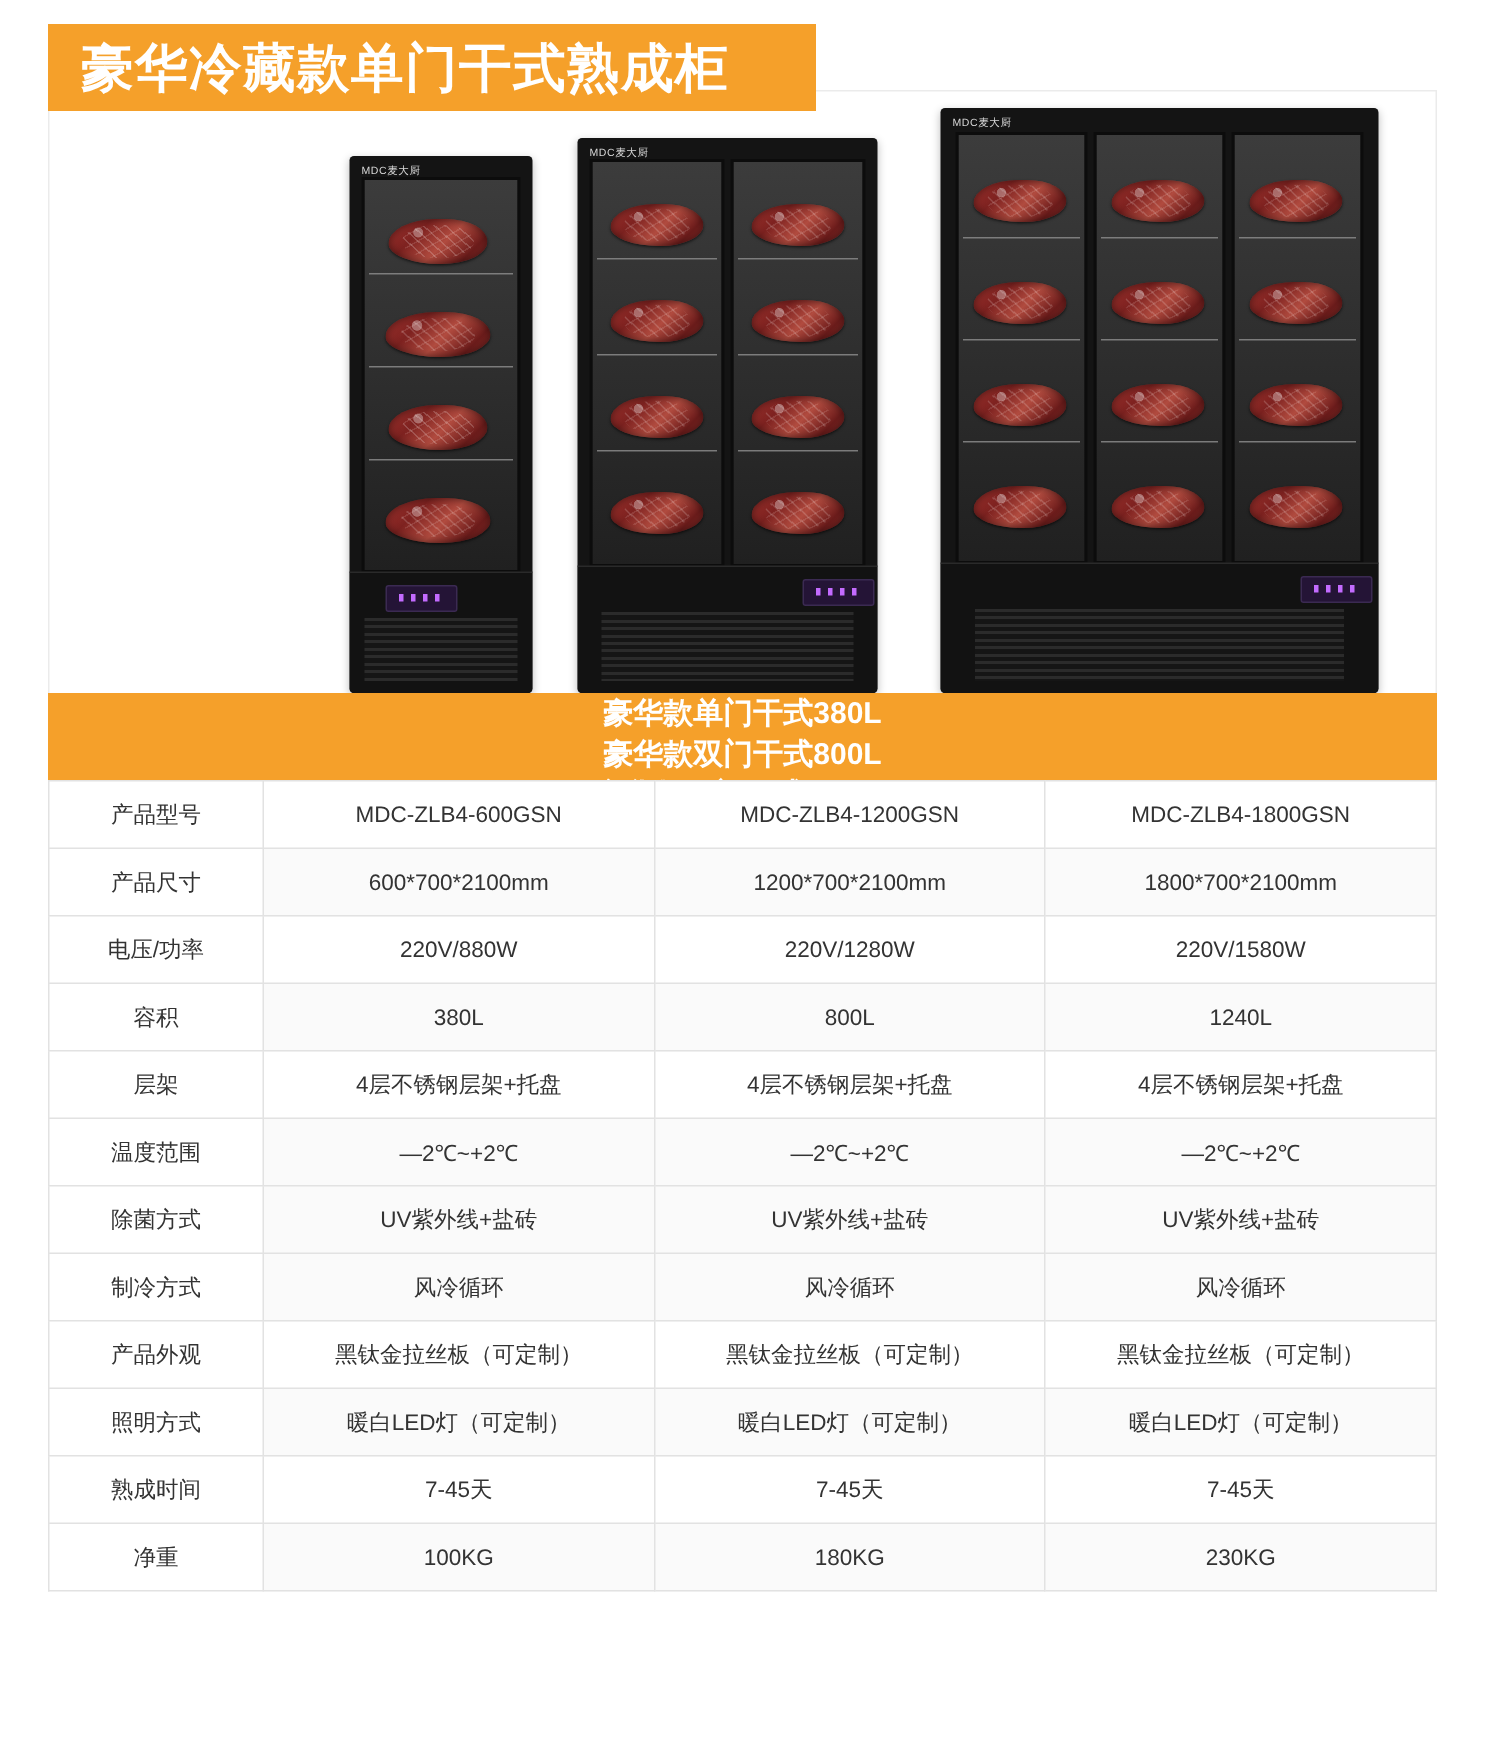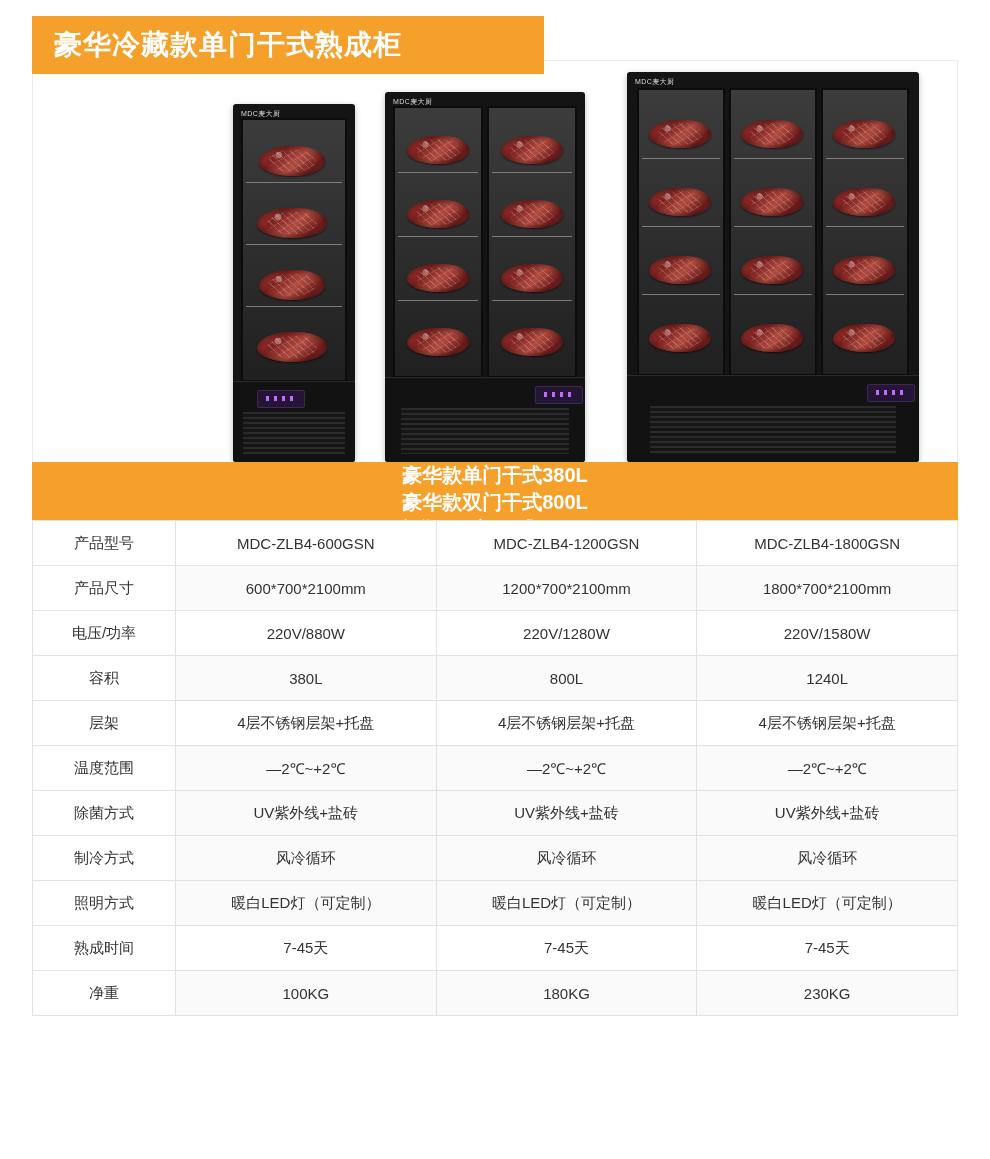--- a/index.html
+++ b/index.html
@@ -30,21 +30,21 @@
     width: 512px;
     height: 58px;
     background: #f5a02a;
     display: flex;
     align-items: center;
     box-sizing: border-box;
     padding-left: 22px;
     z-index: 5;
   }
   .banner-title {
-    font-size: 28px;
+    font-size: 35px;
     font-weight: bold;
     color: #ffffff;
     letter-spacing: 1px;
     white-space: nowrap;
   }
   
   .hero {
     position: absolute;
     left: 32px;
     top: 60px;
@@ -354,20 +354,26 @@
         <td>UV紫外线+盐砖</td>
         <td>UV紫外线+盐砖</td>
         <td>UV紫外线+盐砖</td>
       </tr>
       <tr class="alt">
         <td class="lab">制冷方式</td>
         <td>风冷循环</td>
         <td>风冷循环</td>
         <td>风冷循环</td>
       </tr>
+      <tr>
+        <td class="lab">产品外观</td>
+        <td>黑钛金拉丝板（可定制）</td>
+        <td>黑钛金拉丝板（可定制）</td>
+        <td>黑钛金拉丝板（可定制）</td>
+      </tr>
       <tr class="alt">
         <td class="lab">照明方式</td>
         <td>暖白LED灯（可定制）</td>
         <td>暖白LED灯（可定制）</td>
         <td>暖白LED灯（可定制）</td>
       </tr>
       <tr>
         <td class="lab">熟成时间</td>
         <td>7-45天</td>
         <td>7-45天</td>

